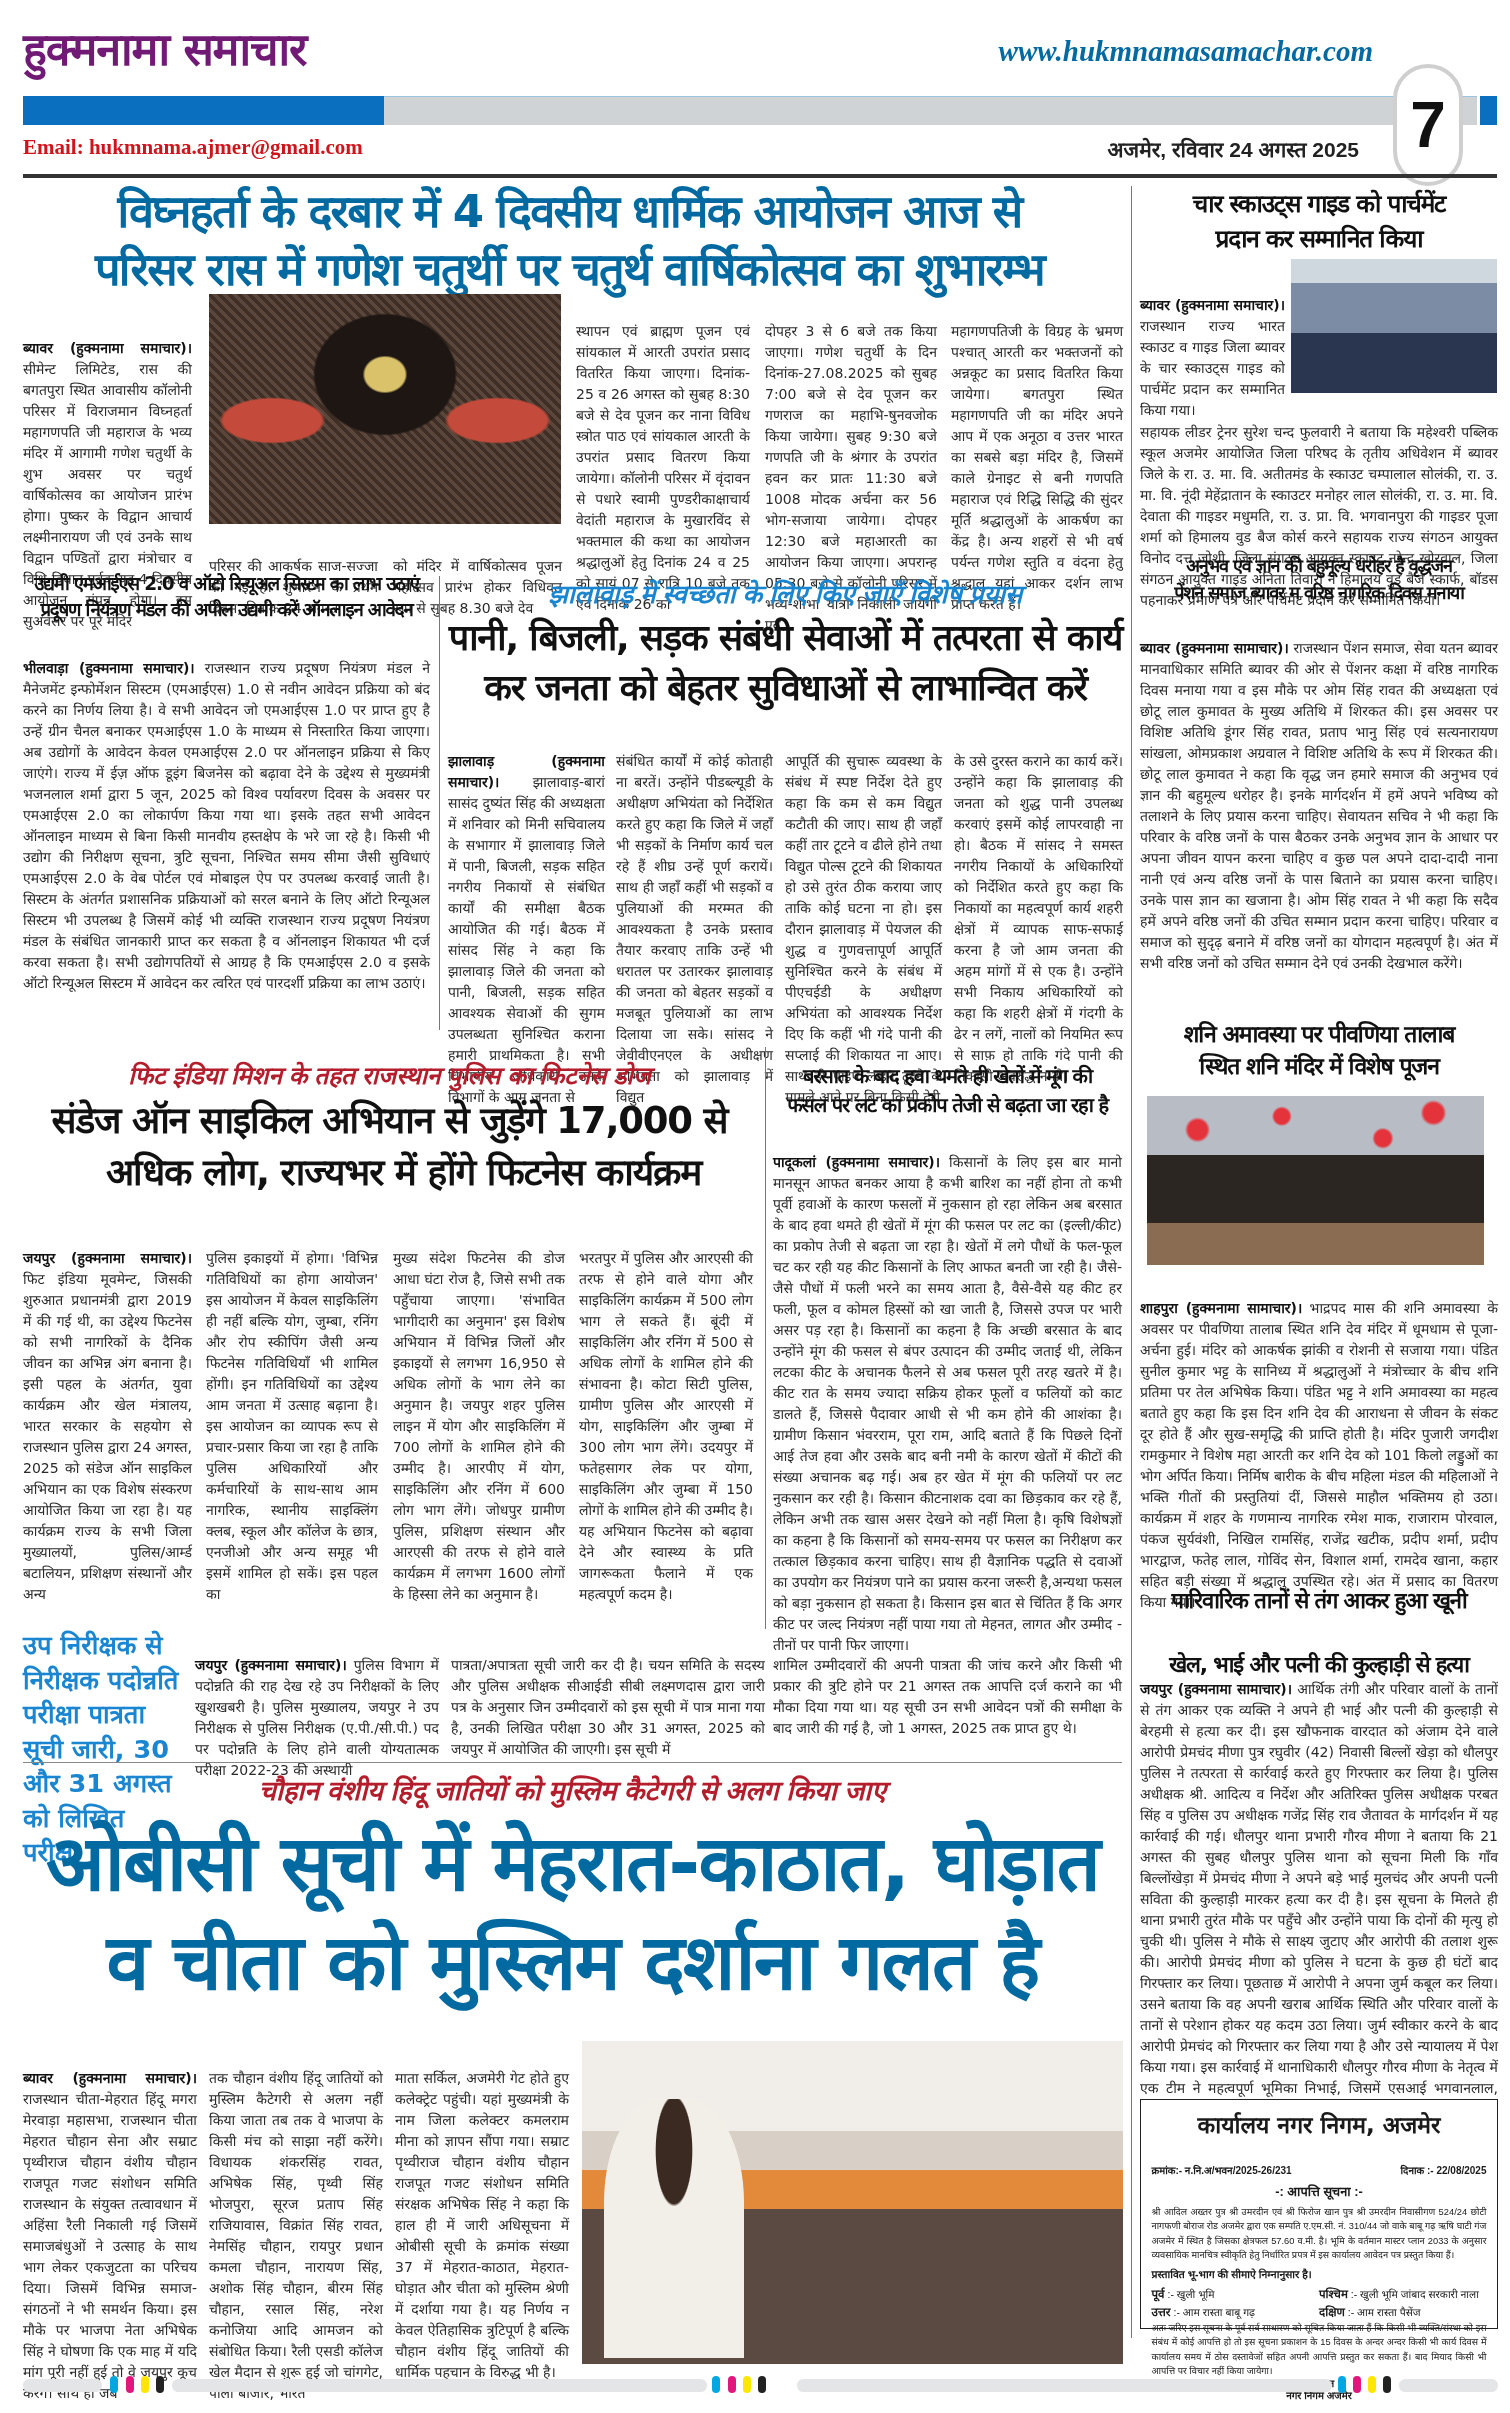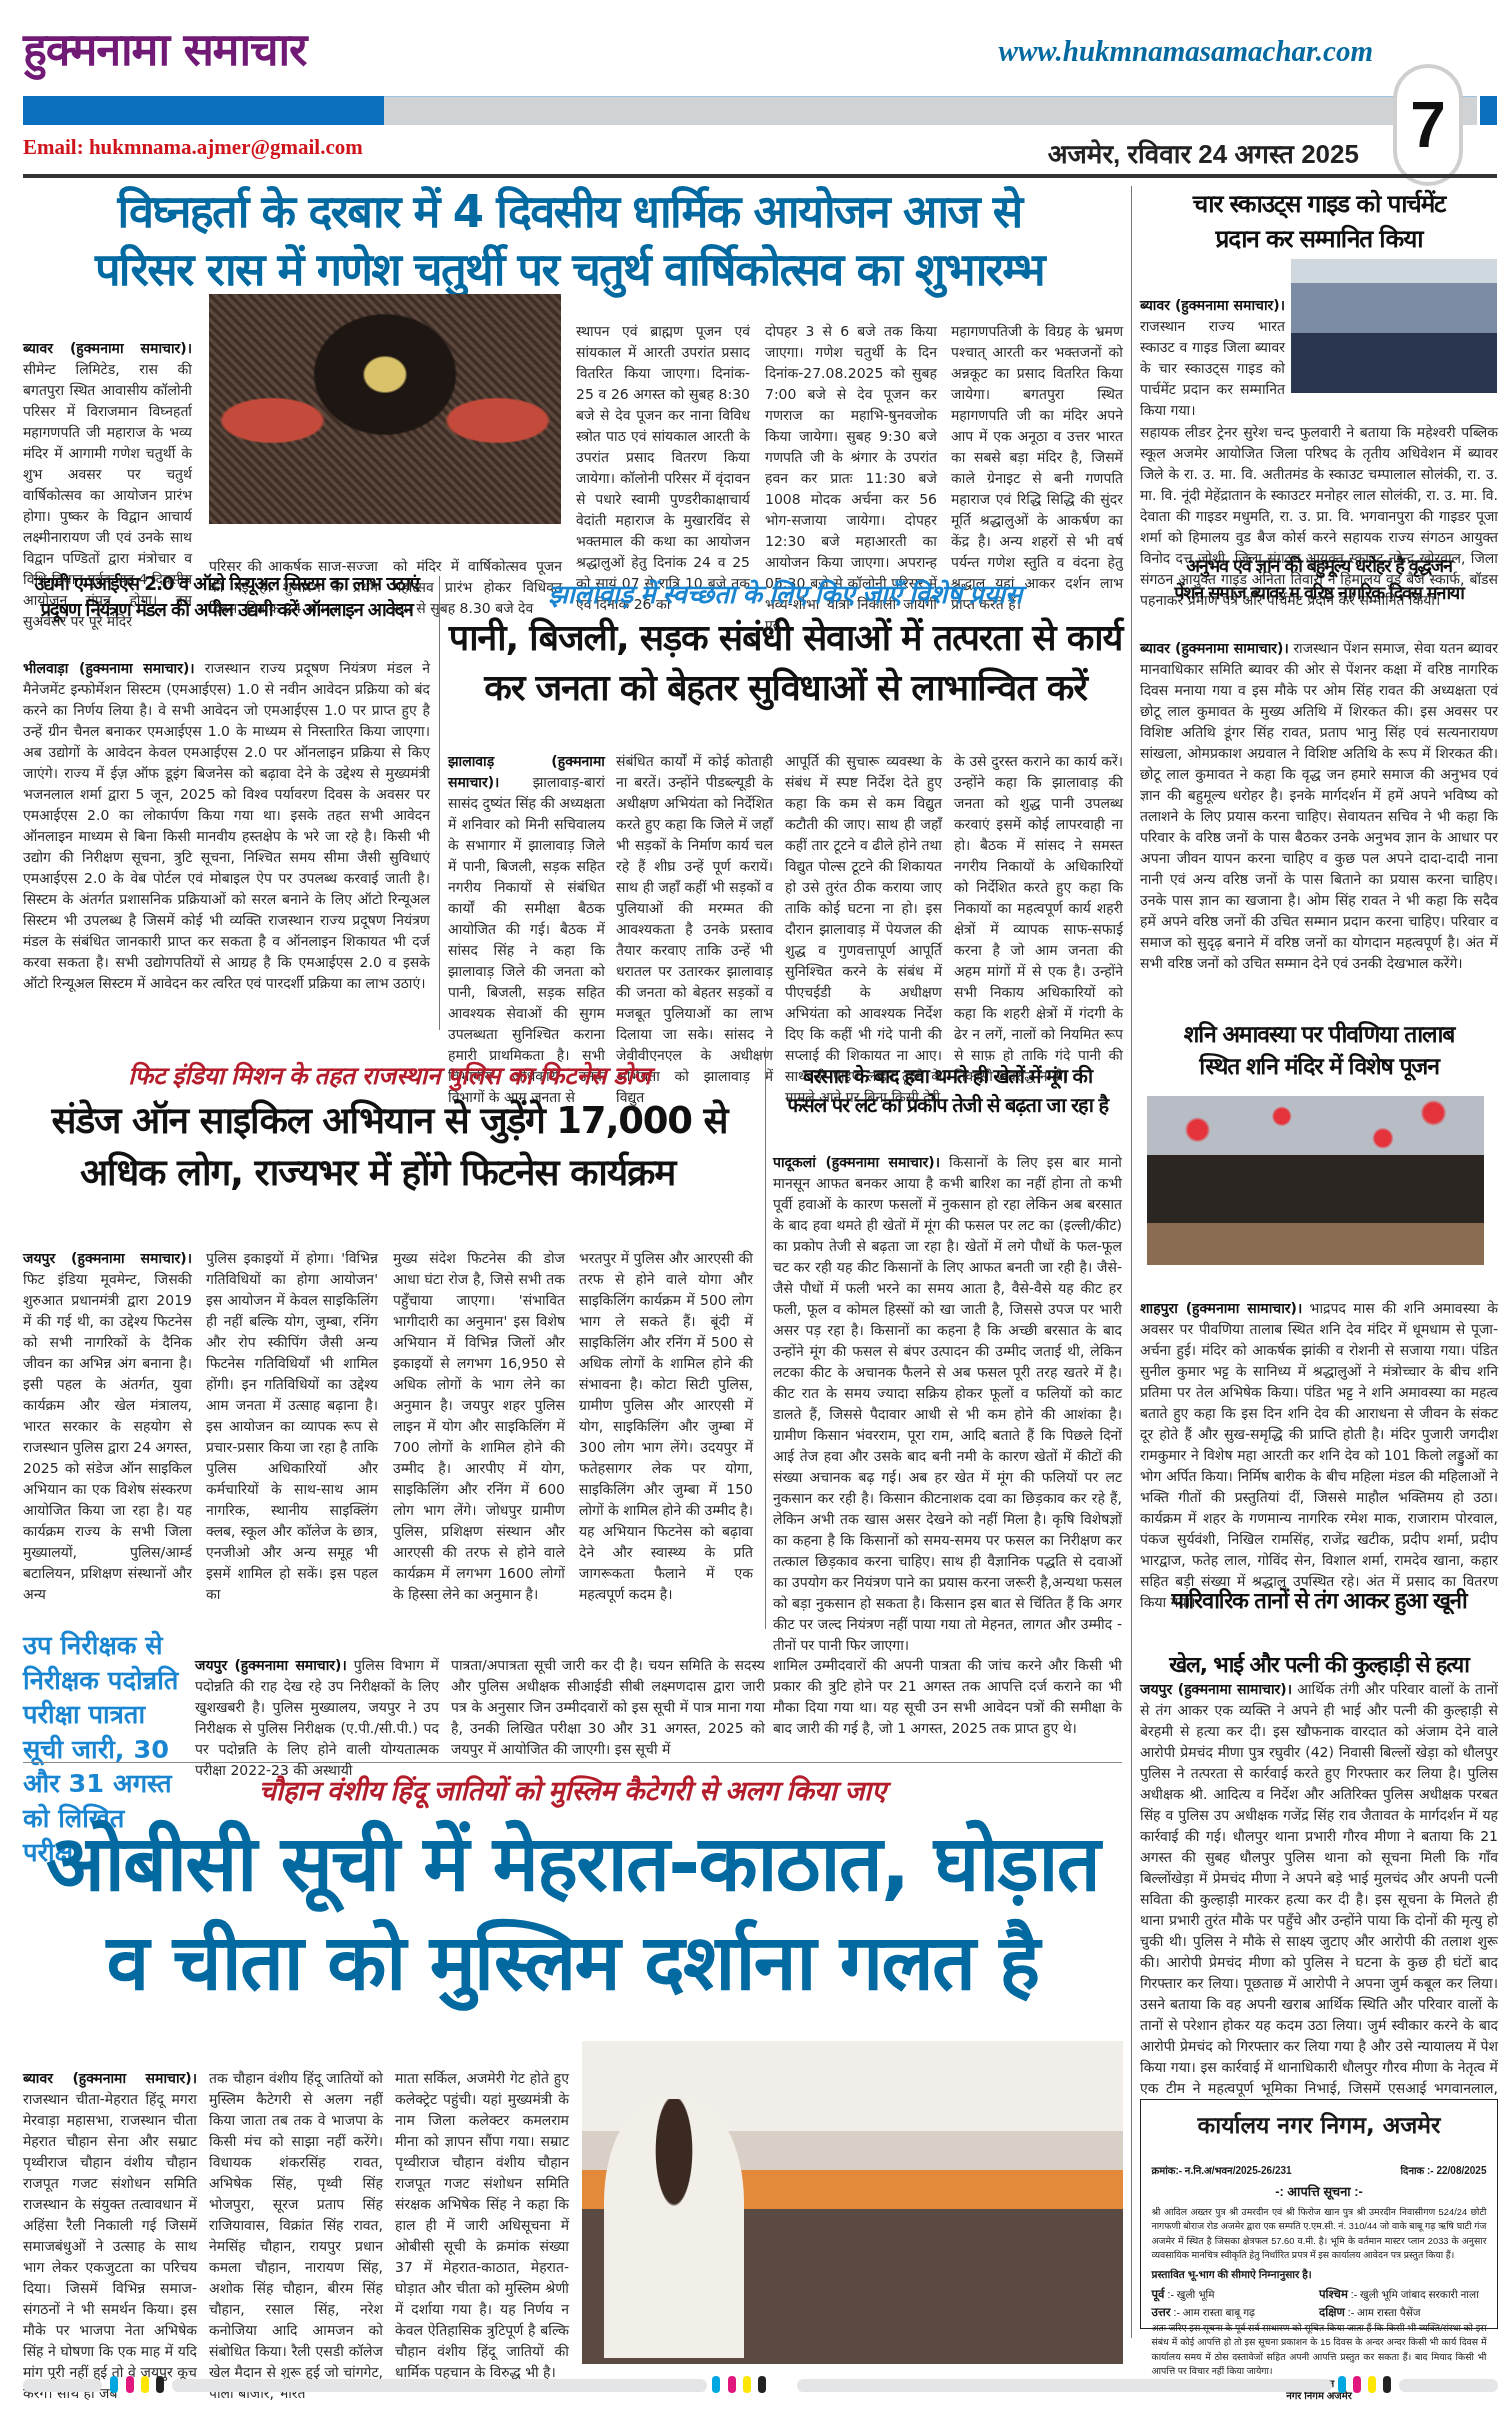--- a/index.html
+++ b/index.html
@@ -6,21 +6,21 @@
   html, body { width: 1510px; height: 2413px; background: #ffffff; overflow: hidden; }
   body { font-family: "Liberation Sans", "DejaVu Sans", sans-serif; color: #1a1a1a; position: relative; }
   .abs { position: absolute; }
   .masthead-title { left: 23px; top: 17.4px; font-size: 45px; font-weight: 700; font-family: "DejaVu Serif", serif; color: #701a75; letter-spacing: -1.2px; }
   .site-url { right: 137px; top: 35px; font-size: 29px; font-style: italic; font-family: "Liberation Serif", serif; font-weight: 700; color: #0369a1; }
   .bar-blue { left: 23px; top: 96px; width: 361px; height: 29px; background: #0a6fbf; }
   .bar-gray { left: 384px; top: 96px; width: 1093px; height: 29px; background: #d0d3d6; border-top: 1.2px solid #9cc3e0; }
   .bar-blue2 { left: 1480px; top: 96px; width: 17.4px; height: 29px; background: #0a6fbf; }
   .page-num { left: 1393px; top: 64px; width: 70px; height: 122px; border-radius: 35px; background: #fff; border: 4.7px solid #cfcfcf; display: flex; align-items: center; justify-content: center; font-size: 64px; font-weight: 700; color: #111; }
   .email { left: 23px; top: 135px; font-size: 21px; color: #d0141b; font-family: "Liberation Serif", serif; font-weight: 700; }
-  .dateline { right: 151px; top: 135px; font-size: 26px; font-weight: 700; color: #222; }
+  .dateline { right: 151px; top: 135px; font-size: 21px; font-weight: 700; color: #222; }
   .rule-top { left: 23px; top: 174px; width: 1474px; height: 3.5px; background: #333; }
 
   .h-huge { font-weight: 700; color: #0369a1; text-align: center; line-height: 1.15; font-family: "DejaVu Sans", sans-serif; letter-spacing: -1.7px; }
   .h-big { font-weight: 700; color: #111; text-align: center; line-height: 1.2; font-family: "DejaVu Sans", sans-serif; letter-spacing: -1.2px; }
   .kicker-blue { color: #1a86d1; font-weight: 700; font-style: italic; text-align: center; }
   .kicker-red { color: #b41d2b; font-weight: 700; font-style: italic; text-align: center; }
   .body { font-size: 14px; line-height: 1.5; text-align: justify; color: #2a2a2a; font-family: "DejaVu Sans", sans-serif; margin-top: 27px; }
   .body b { color: #111; }
   .col { position: absolute; }
   .photo { position: absolute; overflow: hidden; }
@@ -77,21 +77,21 @@
 <div class="abs kicker-blue" style="left:448px; top:576px; width:675px; font-size:25.6px;">झालावाड़ में स्वच्छता के लिए किए जाएँ विशेष प्रयास</div>
 <div class="abs h-big" style="left:448px; top:616px; width:675px; font-size:36px;">पानी, बिजली, सड़क संबंधी सेवाओं में तत्परता से कार्य</div>
 <div class="abs h-big" style="left:448px; top:666px; width:675px; font-size:36px;">कर जनता को बेहतर सुविधाओं से लाभान्वित करें</div>
 <div class="col body" style="left:448px; top:724px; width:157px;"><b>झालावाड़ (हुक्मनामा समाचार)।</b> झालावाड़-बारां सासंद दुष्यंत सिंह की अध्यक्षता में शनिवार को मिनी सचिवालय के सभागार में झालावाड़ जिले में पानी, बिजली, सड़क सहित नगरीय निकायों से संबंधित कार्यों की समीक्षा बैठक आयोजित की गई। बैठक में सांसद सिंह ने कहा कि झालावाड़ जिले की जनता को पानी, बिजली, सड़क सहित आवश्यक सेवाओं की सुगम उपलब्धता सुनिश्चित कराना हमारी प्राथमिकता है। सभी विभागीय अधिकारी उनके विभागों के आम जनता से</div>
 <div class="col body" style="left:616px; top:724px; width:157px;">संबंधित कार्यों में कोई कोताही ना बरतें। उन्होंने पीडब्ल्यूडी के अधीक्षण अभियंता को निर्देशित करते हुए कहा कि जिले में जहाँ भी सड़कों के निर्माण कार्य चल रहे हैं शीघ्र उन्हें पूर्ण करायें। साथ ही जहाँ कहीं भी सड़कों व पुलियाओं की मरम्मत की आवश्यकता है उनके प्रस्ताव तैयार करवाए ताकि उन्हें भी धरातल पर उतारकर झालावाड़ की जनता को बेहतर सड़कों व मजबूत पुलियाओं का लाभ दिलाया जा सके। सांसद ने जेवीवीएनएल के अधीक्षण अभियंता को झालावाड़ में विद्युत</div>
 <div class="col body" style="left:785px; top:724px; width:157px;">आपूर्ति की सुचारू व्यवस्था के संबंध में स्पष्ट निर्देश देते हुए कहा कि कम से कम विद्युत कटौती की जाए। साथ ही जहाँ कहीं तार टूटने व ढीले होने तथा विद्युत पोल्स टूटने की शिकायत हो उसे तुरंत ठीक कराया जाए ताकि कोई घटना ना हो। इस दौरान झालावाड़ में पेयजल की शुद्ध व गुणवत्तापूर्ण आपूर्ति सुनिश्चित करने के संबंध में पीएचईडी के अधीक्षण अभियंता को आवश्यक निर्देश दिए कि कहीं भी गंदे पानी की सप्लाई की शिकायत ना आए। साथ ही पाइप लाइन टूटने के मामले आने पर बिना किसी देरी</div>
 <div class="col body" style="left:954px; top:724px; width:169px;">के उसे दुरस्त कराने का कार्य करें। उन्होंने कहा कि झालावाड़ की जनता को शुद्ध पानी उपलब्ध करवाएं इसमें कोई लापरवाही ना हो। बैठक में सांसद ने समस्त नगरीय निकायों के अधिकारियों को निर्देशित करते हुए कहा कि निकायों का महत्वपूर्ण कार्य शहरी क्षेत्रों में व्यापक साफ-सफाई करना है जो आम जनता की अहम मांगों में से एक है। उन्होंने सभी निकाय अधिकारियों को कहा कि शहरी क्षेत्रों में गंदगी के ढेर न लगें, नालों को नियमित रूप से साफ़ हो ताकि गंदे पानी की निकासी अवरुद्ध न हो।</div>
 
 <div class="abs kicker-red" style="left:23px; top:1058px; width:733px; font-size:24.4px;">फिट इंडिया मिशन के तहत राजस्थान पुलिस का फिटनेस डोज</div>
 <div class="abs h-big" style="left:23px; top:1099px; width:733px; font-size:37px;">संडेज ऑन साइकिल अभियान से जुड़ेंगे 17,000 से</div>
-<div class="abs h-big" style="left:11px; top:1151px; width:733px; font-size:37px;">अधिक लोग, राज्यभर में होंगे फिटनेस कार्यक्रम</div>
+<div class="abs h-big" style="left:37px; top:1151px; width:733px; font-size:37px;">अधिक लोग, राज्यभर में होंगे फिटनेस कार्यक्रम</div>
 <div class="col body" style="left:23px; top:1221px; width:169px;"><b>जयपुर (हुक्मनामा समाचार)।</b> फिट इंडिया मूवमेन्ट, जिसकी शुरुआत प्रधानमंत्री द्वारा 2019 में की गई थी, का उद्देश्य फिटनेस को सभी नागरिकों के दैनिक जीवन का अभिन्न अंग बनाना है। इसी पहल के अंतर्गत, युवा कार्यक्रम और खेल मंत्रालय, भारत सरकार के सहयोग से राजस्थान पुलिस द्वारा 24 अगस्त, 2025 को संडेज ऑन साइकिल अभियान का एक विशेष संस्करण आयोजित किया जा रहा है। यह कार्यक्रम राज्य के सभी जिला मुख्यालयों, पुलिस/आर्म्ड बटालियन, प्रशिक्षण संस्थानों और अन्य</div>
 <div class="col body" style="left:206px; top:1221px; width:172px;">पुलिस इकाइयों में होगा। 'विभिन्न गतिविधियों का होगा आयोजन' इस आयोजन में केवल साइकिलिंग ही नहीं बल्कि योग, जुम्बा, रनिंग और रोप स्कीपिंग जैसी अन्य फिटनेस गतिविधियाँ भी शामिल होंगी। इन गतिविधियों का उद्देश्य आम जनता में उत्साह बढ़ाना है। इस आयोजन का व्यापक रूप से प्रचार-प्रसार किया जा रहा है ताकि पुलिस अधिकारियों और कर्मचारियों के साथ-साथ आम नागरिक, स्थानीय साइक्लिंग क्लब, स्कूल और कॉलेज के छात्र, एनजीओ और अन्य समूह भी इसमें शामिल हो सकें। इस पहल का</div>
 <div class="col body" style="left:393px; top:1221px; width:172px;">मुख्य संदेश फिटनेस की डोज आधा घंटा रोज है, जिसे सभी तक पहुँचाया जाएगा। 'संभावित भागीदारी का अनुमान' इस विशेष अभियान में विभिन्न जिलों और इकाइयों से लगभग 16,950 से अधिक लोगों के भाग लेने का अनुमान है। जयपुर शहर पुलिस लाइन में योग और साइकिलिंग में 700 लोगों के शामिल होने की उम्मीद है। आरपीए में योग, साइकिलिंग और रनिंग में 600 लोग भाग लेंगे। जोधपुर ग्रामीण पुलिस, प्रशिक्षण संस्थान और आरएसी की तरफ से होने वाले कार्यक्रम में लगभग 1600 लोगों के हिस्सा लेने का अनुमान है।</div>
 <div class="col body" style="left:579px; top:1221px; width:174px;">भरतपुर में पुलिस और आरएसी की तरफ से होने वाले योगा और साइकिलिंग कार्यक्रम में 500 लोग भाग ले सकते हैं। बूंदी में साइकिलिंग और रनिंग में 500 से अधिक लोगों के शामिल होने की संभावना है। कोटा सिटी पुलिस, ग्रामीण पुलिस और आरएसी में योग, साइकिलिंग और जुम्बा में 300 लोग भाग लेंगे। उदयपुर में फतेहसागर लेक पर योगा, साइकिलिंग और जुम्बा में 150 लोगों के शामिल होने की उम्मीद है। यह अभियान फिटनेस को बढ़ावा देने और स्वास्थ्य के प्रति जागरूकता फैलाने में एक महत्वपूर्ण कदम है।</div>
 
 <div class="vrule" style="left:765px; top:1047px; height:582px;"></div>
 
 <div class="abs h-big" style="left:773px; top:1064px; width:349px; font-size:20px;">बरसात के बाद हवा थमते ही खेतों में मूंग की</div>
 <div class="abs h-big" style="left:773px; top:1093px; width:349px; font-size:20px;">फसल पर लट का प्रकोप तेजी से बढ़ता जा रहा है</div>
 <div class="col body" style="left:773px; top:1125px; width:349px;"><b>पादूकलां (हुक्मनामा समाचार)।</b> किसानों के लिए इस बार मानो मानसून आफत बनकर आया है कभी बारिश का नहीं होना तो कभी पूर्वी हवाओं के कारण फसलों में नुकसान हो रहा लेकिन अब बरसात के बाद हवा थमते ही खेतों में मूंग की फसल पर लट का (इल्ली/कीट) का प्रकोप तेजी से बढ़ता जा रहा है। खेतों में लगे पौधों के फल-फूल चट कर रही यह कीट किसानों के लिए आफत बनती जा रही है। जैसे-जैसे पौधों में फली भरने का समय आता है, वैसे-वैसे यह कीट हर फली, फूल व कोमल हिस्सों को खा जाती है, जिससे उपज पर भारी असर पड़ रहा है। किसानों का कहना है कि अच्छी बरसात के बाद उन्होंने मूंग की फसल से बंपर उत्पादन की उम्मीद जताई थी, लेकिन लटका कीट के अचानक फैलने से अब फसल पूरी तरह खतरे में है। कीट रात के समय ज्यादा सक्रिय होकर फूलों व फलियों को काट डालते हैं, जिससे पैदावार आधी से भी कम होने की आशंका है। ग्रामीण किसान भंवरराम, पूरा राम, आदि बताते हैं कि पिछले दिनों आई तेज हवा और उसके बाद बनी नमी के कारण खेतों में कीटों की संख्या अचानक बढ़ गई। अब हर खेत में मूंग की फलियों पर लट नुकसान कर रही है। किसान कीटनाशक दवा का छिड़काव कर रहे हैं, लेकिन अभी तक खास असर देखने को नहीं मिला है। कृषि विशेषज्ञों का कहना है कि किसानों को समय-समय पर फसल का निरीक्षण कर तत्काल छिड़काव करना चाहिए। साथ ही वैज्ञानिक पद्धति से दवाओं का उपयोग कर नियंत्रण पाने का प्रयास करना जरूरी है,अन्यथा फसल को बड़ा नुकसान हो सकता है। किसान इस बात से चिंतित हैं कि अगर कीट पर जल्द नियंत्रण नहीं पाया गया तो मेहनत, लागत और उम्मीद - तीनों पर पानी फिर जाएगा।</div>

